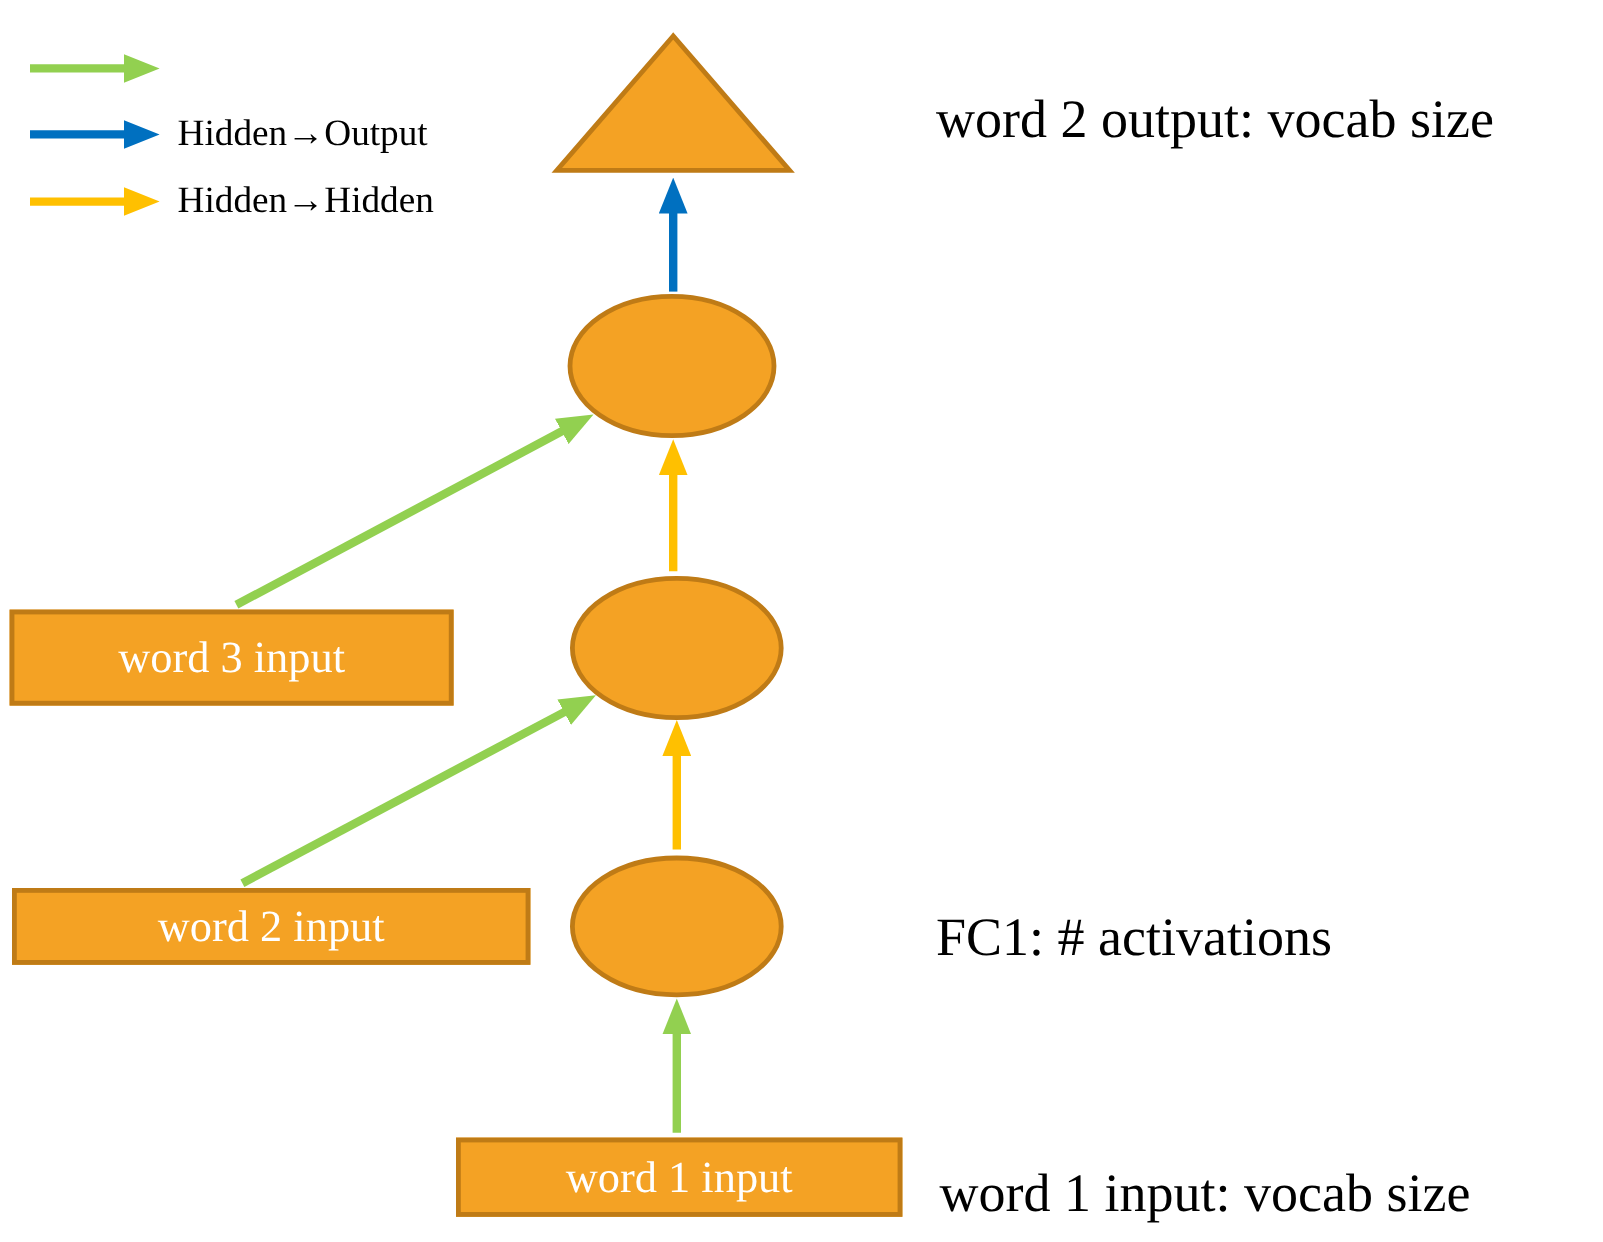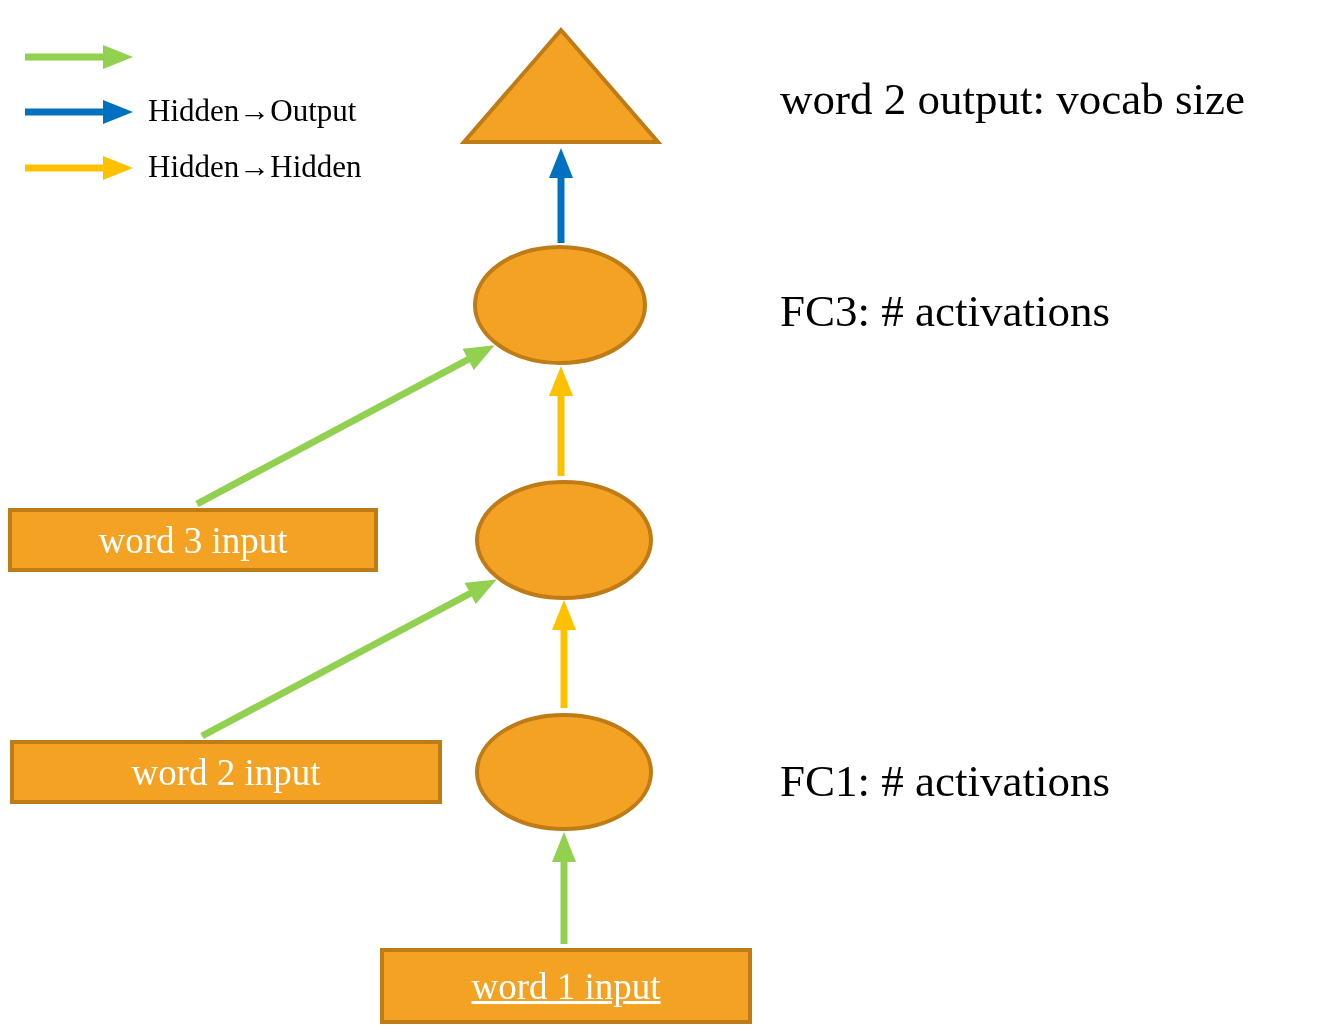--- a/index.html
+++ b/index.html
@@ -73,27 +73,27 @@
     <line x1="564" y1="708" x2="564" y2="629" stroke-width="7" marker-end="url(#mk-orange)" stroke="#FFC000"></line>
 
     <line x1="197" y1="504" x2="469" y2="359" stroke-width="7" marker-end="url(#mk-green)" stroke="#92D050"></line>
     <line x1="202" y1="736" x2="471" y2="593" stroke-width="7" marker-end="url(#mk-green)" stroke="#92D050"></line>
     <line x1="564" y1="944" x2="564" y2="861" stroke-width="7" marker-end="url(#mk-green)" stroke="#92D050"></line>
   </svg>
 
   <div class="legend-label" style="left:148px; top:149px;">Hidden→Hidden</div>
   <div class="legend-label" style="left:148px; top:93px;">Hidden→Output</div>
 
-  <div class="input-box" style="left:8px; top:508px; width:370px; height:64px;">
+  <div class="input-box" style="left:8px; top:508px; width:370px; height:80px;">
     <span>word 3 input</span>
   </div>
   <div class="input-box" style="left:10px; top:740px; width:432px; height:64px;">
     <span>word 2 input</span>
   </div>
-  <div class="input-box" style="left:380px; top:948px; width:372px; height:76px;text-decoration:underline;">
+  <div class="input-box" style="left:380px; top:948px; width:372px; height:66px;">
     <span>word 1 input</span>
   </div>
 
   <div class="side-label" style="left:780px; top:74px;">word 2 output: vocab size</div>
-  <div class="side-label" style="left:780px; top:286px;">FC3: # activations</div>
   <div class="side-label" style="left:780px; top:756px;">FC1: # activations</div>
+  <div class="side-label" style="left:783px; top:969px;">word 1 input: vocab size</div>
 
 </div>
 
 </body></html>

